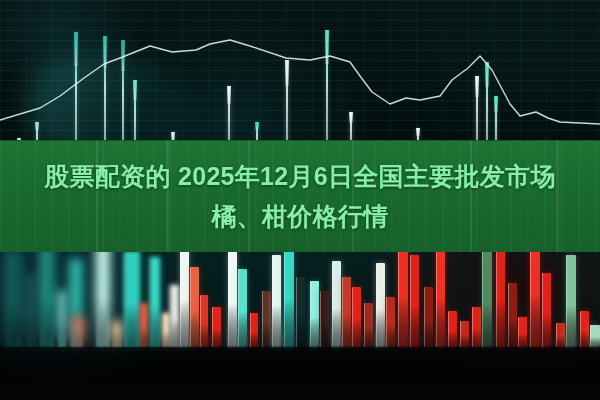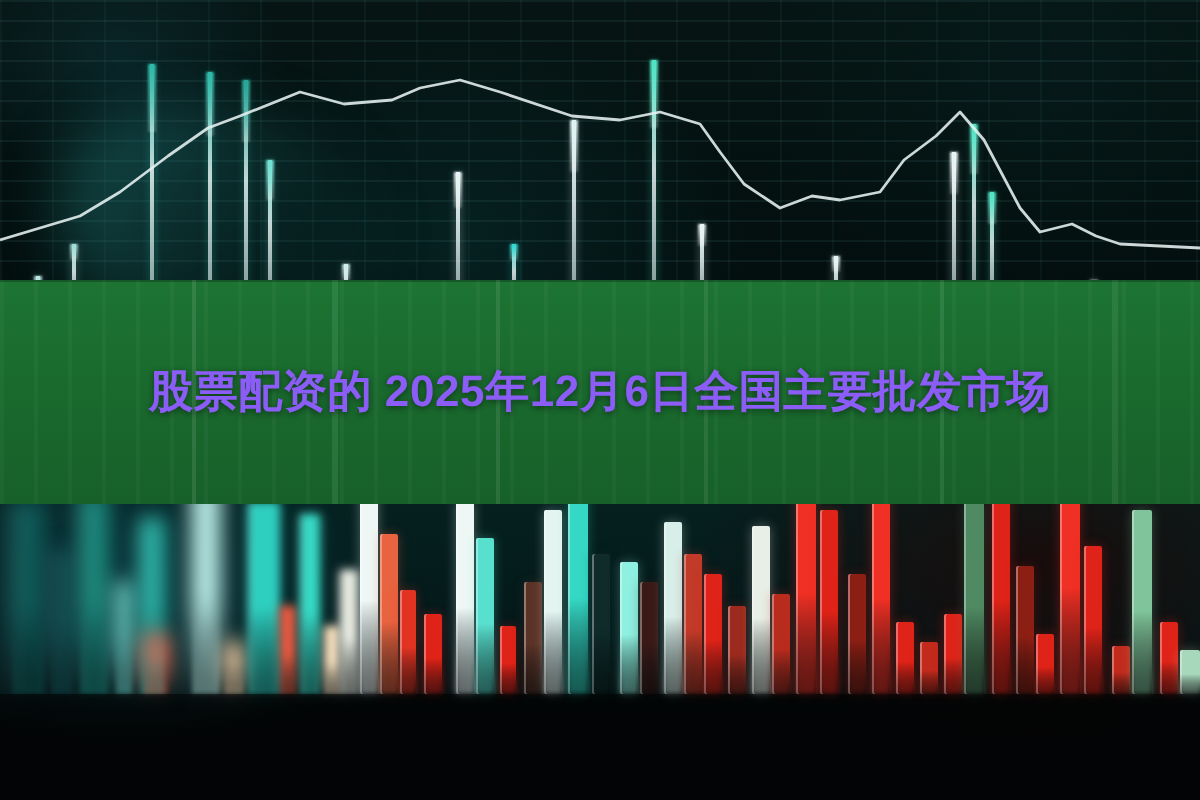--- a/index.html
+++ b/index.html
@@ -70,21 +70,21 @@
       linear-gradient(180deg,#1d7433 0%,#1a6b2e 40%,#17602a 100%);
     box-shadow:0 1px 0 rgba(0,0,0,.25) inset;
   }
   #band .streak{position:absolute;top:0;height:112px;}
   #title-wrap{
     position:absolute;left:0;top:140px;width:600px;height:112px;
     display:flex;flex-direction:column;align-items:center;justify-content:center;
     gap:6px;
   }
   #title-wrap .tline{
-    color:#8b5cf6;font-weight:bold;font-size:22px;line-height:34px;
+    color:#86efac;font-weight:bold;font-size:25px;line-height:34px;
     letter-spacing:.3px;text-shadow:0 1px 3px rgba(0,0,0,.45);
     white-space:nowrap;
   }
 </style>
 </head>
 <body>
 
 <div id="stage">
 
   <div id="top-scene">
@@ -242,15 +242,16 @@
     <div class="streak" style="left:96px;width:2px;background:rgba(255,255,255,.10);"></div>
     <div class="streak" style="left:166px;width:3px;background:rgba(190,255,220,.10);"></div>
     <div class="streak" style="left:248px;width:2px;background:rgba(255,255,255,.09);"></div>
     <div class="streak" style="left:352px;width:2px;background:rgba(255,255,255,.08);"></div>
     <div class="streak" style="left:470px;width:2px;background:rgba(210,255,230,.10);"></div>
     <div class="streak" style="left:556px;width:3px;background:rgba(255,255,255,.07);"></div>
   </div>
 
   <div id="title-wrap">
     <div class="tline">股票配资的 2025年12月6日全国主要批发市场</div>
+    <div class="tline">橘、柑价格行情</div>
   </div>
 
 </div>
 
 </body></html>

